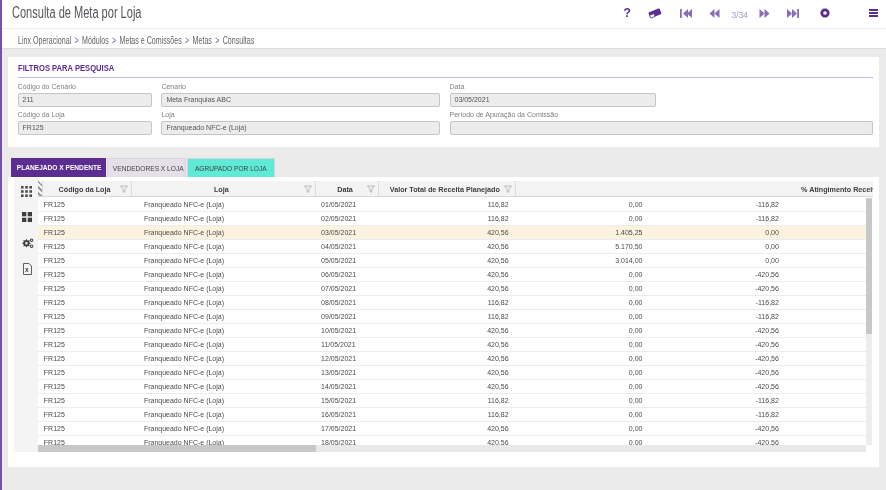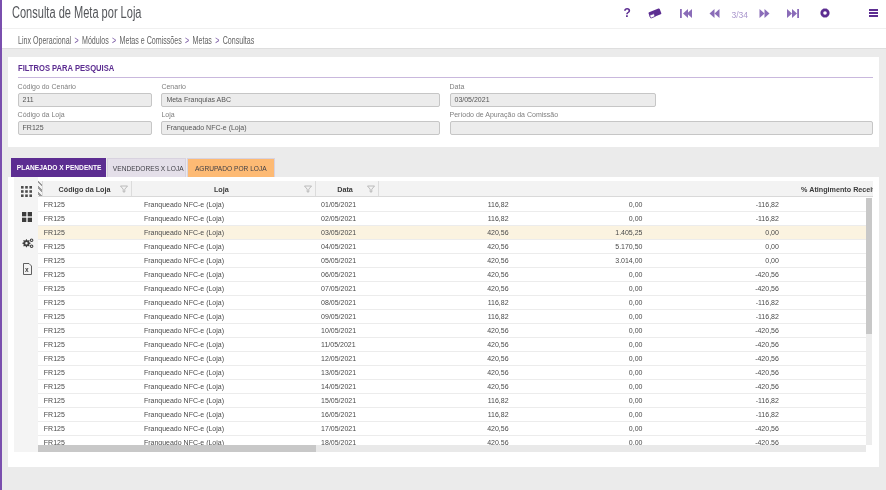--- a/index.html
+++ b/index.html
@@ -11,21 +11,21 @@
 #crumb b { color:#7a5aa5; font-weight:normal; padding:0 2px;}
 .card { position:absolute; background:#fff; }
 #fcard { left:8px; top:57px; width:871px; height:89.5px; }
 #ftitle { position:absolute; left:17.6px; top:63px; font-size:8.5px; font-weight:bold; color:#5c2d91; transform:scaleX(0.895); transform-origin:left; white-space:nowrap; }
 #fline { position:absolute; left:17.6px; top:76.5px; width:855px; height:1px; background:#c9b8dd; }
 .flabel { position:absolute; font-size:7px; color:#7e7e7e; white-space:nowrap; }
 .finput { position:absolute; height:14px; background:#ececec; border:1px solid #c6c6c6; border-radius:2px; font-size:7px; color:#555; line-height:12px; padding-left:4px; }
 .tab { position:absolute; top:158px; height:19px; font-size:7.5px; text-align:center; line-height:19px; white-space:nowrap; }
 #tab1 { left:11px; width:95px; background:#5c2d91; color:#fff; font-weight:bold; }
 #tab2 { left:107px; width:79px; background:#e4dfe9; color:#3f3f46; border:1px solid #d8d2df; border-bottom:none; }
-#tab3 { left:187px; width:87.5px; background:#fdba74; color:#3f3f46; border:1px solid #d8d2df; border-bottom:none;text-decoration:underline; }
+#tab3 { left:187px; width:87.5px; background:#5eead4; color:#3f3f46; border:1px solid #d8d2df; border-bottom:none;text-decoration:underline; }
 #gcard { left:8px; top:177px; width:871px; height:290px; }
 #sidebar { position:absolute; left:14px; top:177px; width:23.5px; height:275px; background:#f4f4f4; }
 #ghead { position:absolute; left:37.5px; top:181px; width:835.5px; height:16px; background:#f3f3f3; border-bottom:1px solid #d9d9d9; overflow:hidden; }
 .hcell { position:absolute; top:0; height:16px; border-right:1px solid #dcdcdc; font-size:7.2px; font-weight:bold; color:#3c3c3c; display:flex; align-items:center; justify-content:center; }
 .fn { position:absolute; right:3px; top:4px; }
 .htx { flex:1; text-align:center; padding-right:4px; white-space:nowrap; }
 #gbody { position:absolute; left:37.5px; top:197.5px; width:828.5px; height:247px; overflow:hidden; background:#fff; }
 .row { position:absolute; left:0; width:828.5px; height:14px; border-bottom:1px solid #ececec; }
 .row .bc { position:absolute; top:3px; font-size:7px; color:#4a4a4a; white-space:nowrap; }
 .row .num { text-align:right; }
@@ -152,20 +152,26 @@
       <svg class="fn" width="8" height="8" viewBox="0 0 8 8">
         <path d="M0.5 1 L7.5 1 L4.8 4.2 L4.8 7 L3.2 7 L3.2 4.2 Z" fill="none" stroke="#b4b4b4" stroke-width="0.9"></path>
       </svg>
     </div>
   <div class="hcell" style="left:278.5px;width:63px;">
       <span class="htx">Data</span>
       <svg class="fn" width="8" height="8" viewBox="0 0 8 8">
         <path d="M0.5 1 L7.5 1 L4.8 4.2 L4.8 7 L3.2 7 L3.2 4.2 Z" fill="none" stroke="#b4b4b4" stroke-width="0.9"></path>
       </svg>
     </div>
+  <div class="hcell" style="left:341.5px;width:136.6px;">
+      <span class="htx">Valor Total de Receita Planejado</span>
+      <svg class="fn" width="8" height="8" viewBox="0 0 8 8">
+        <path d="M0.5 1 L7.5 1 L4.8 4.2 L4.8 7 L3.2 7 L3.2 4.2 Z" fill="none" stroke="#b4b4b4" stroke-width="0.9"></path>
+      </svg>
+    </div>
   <div class="hcell" style="left:745.4px;width:91px;border-right:none;">
       <span class="htx" style="text-align:left;padding-left:27px;">% Atingimento Receita</span>
     </div>
 </div>
 
 <div id="gbody">
 <div class="row" style="top:0.0px;">
 <span class="bc" style="left:6.3px;">FR125</span>
 <span class="bc" style="left:106.4px;">Franqueado NFC-e (Loja)</span>
 <span class="bc" style="left:283.6px;">01/05/2021</span>

